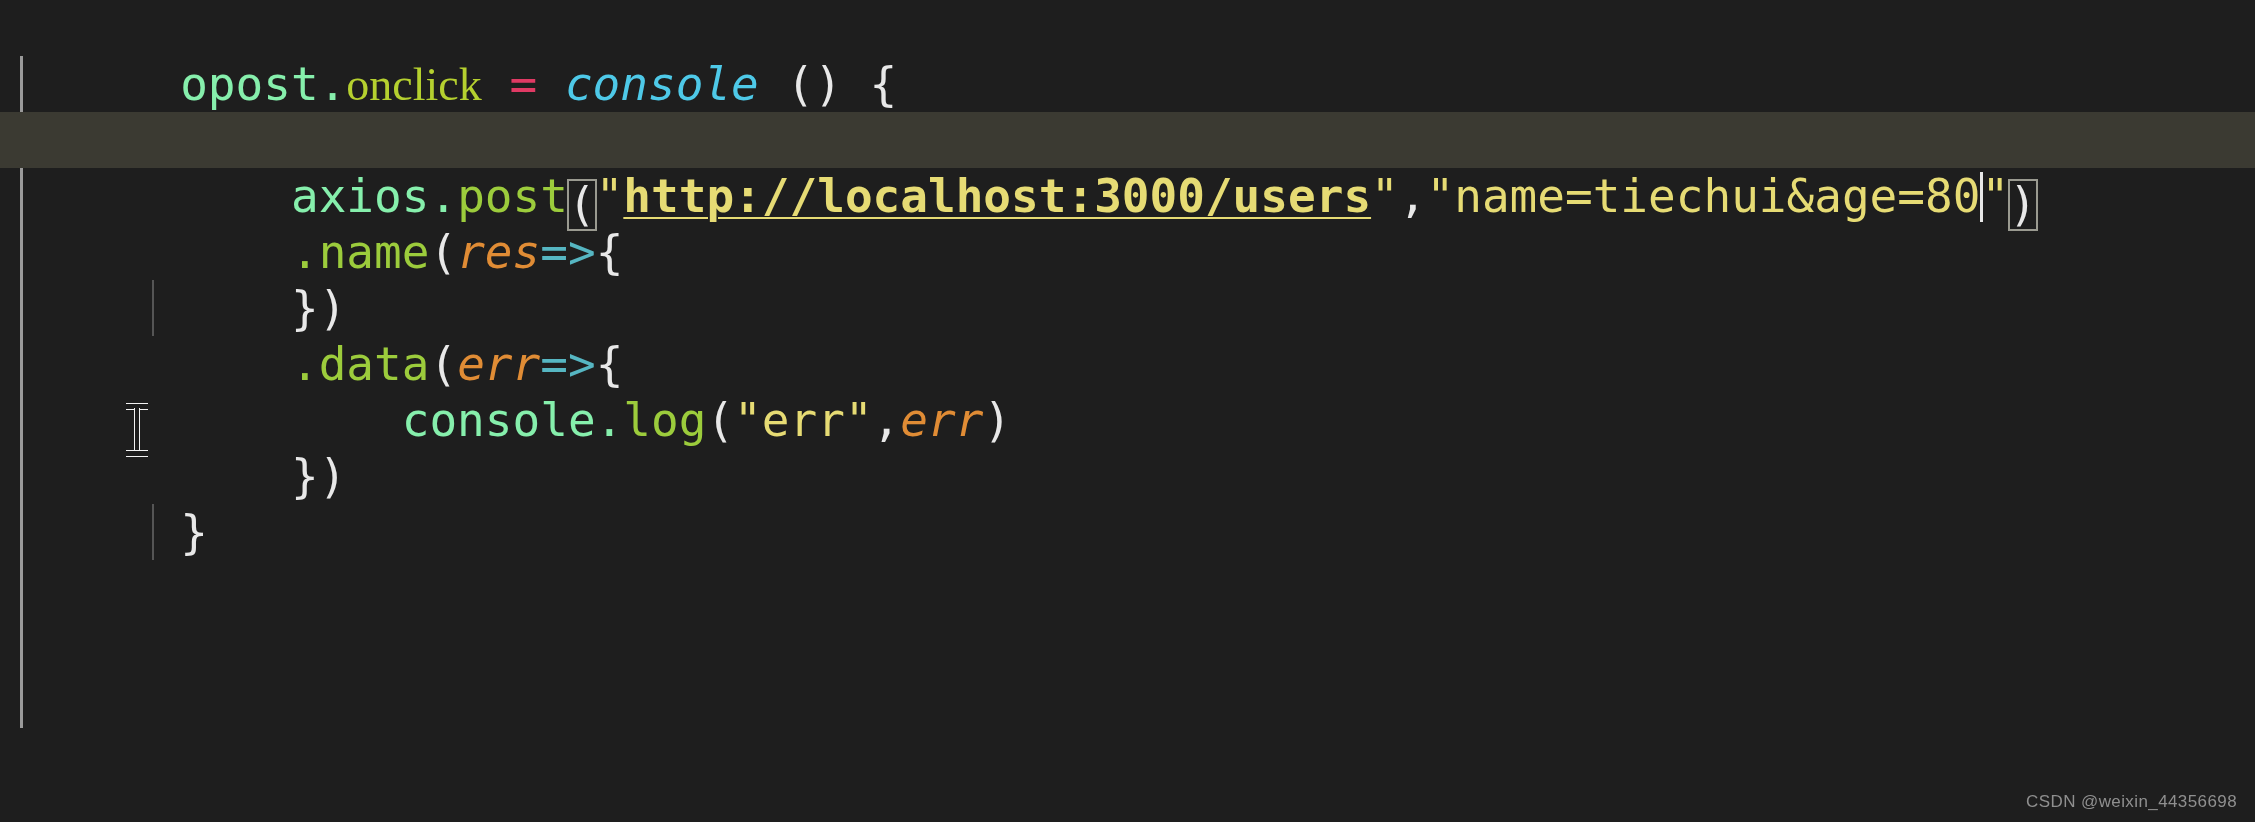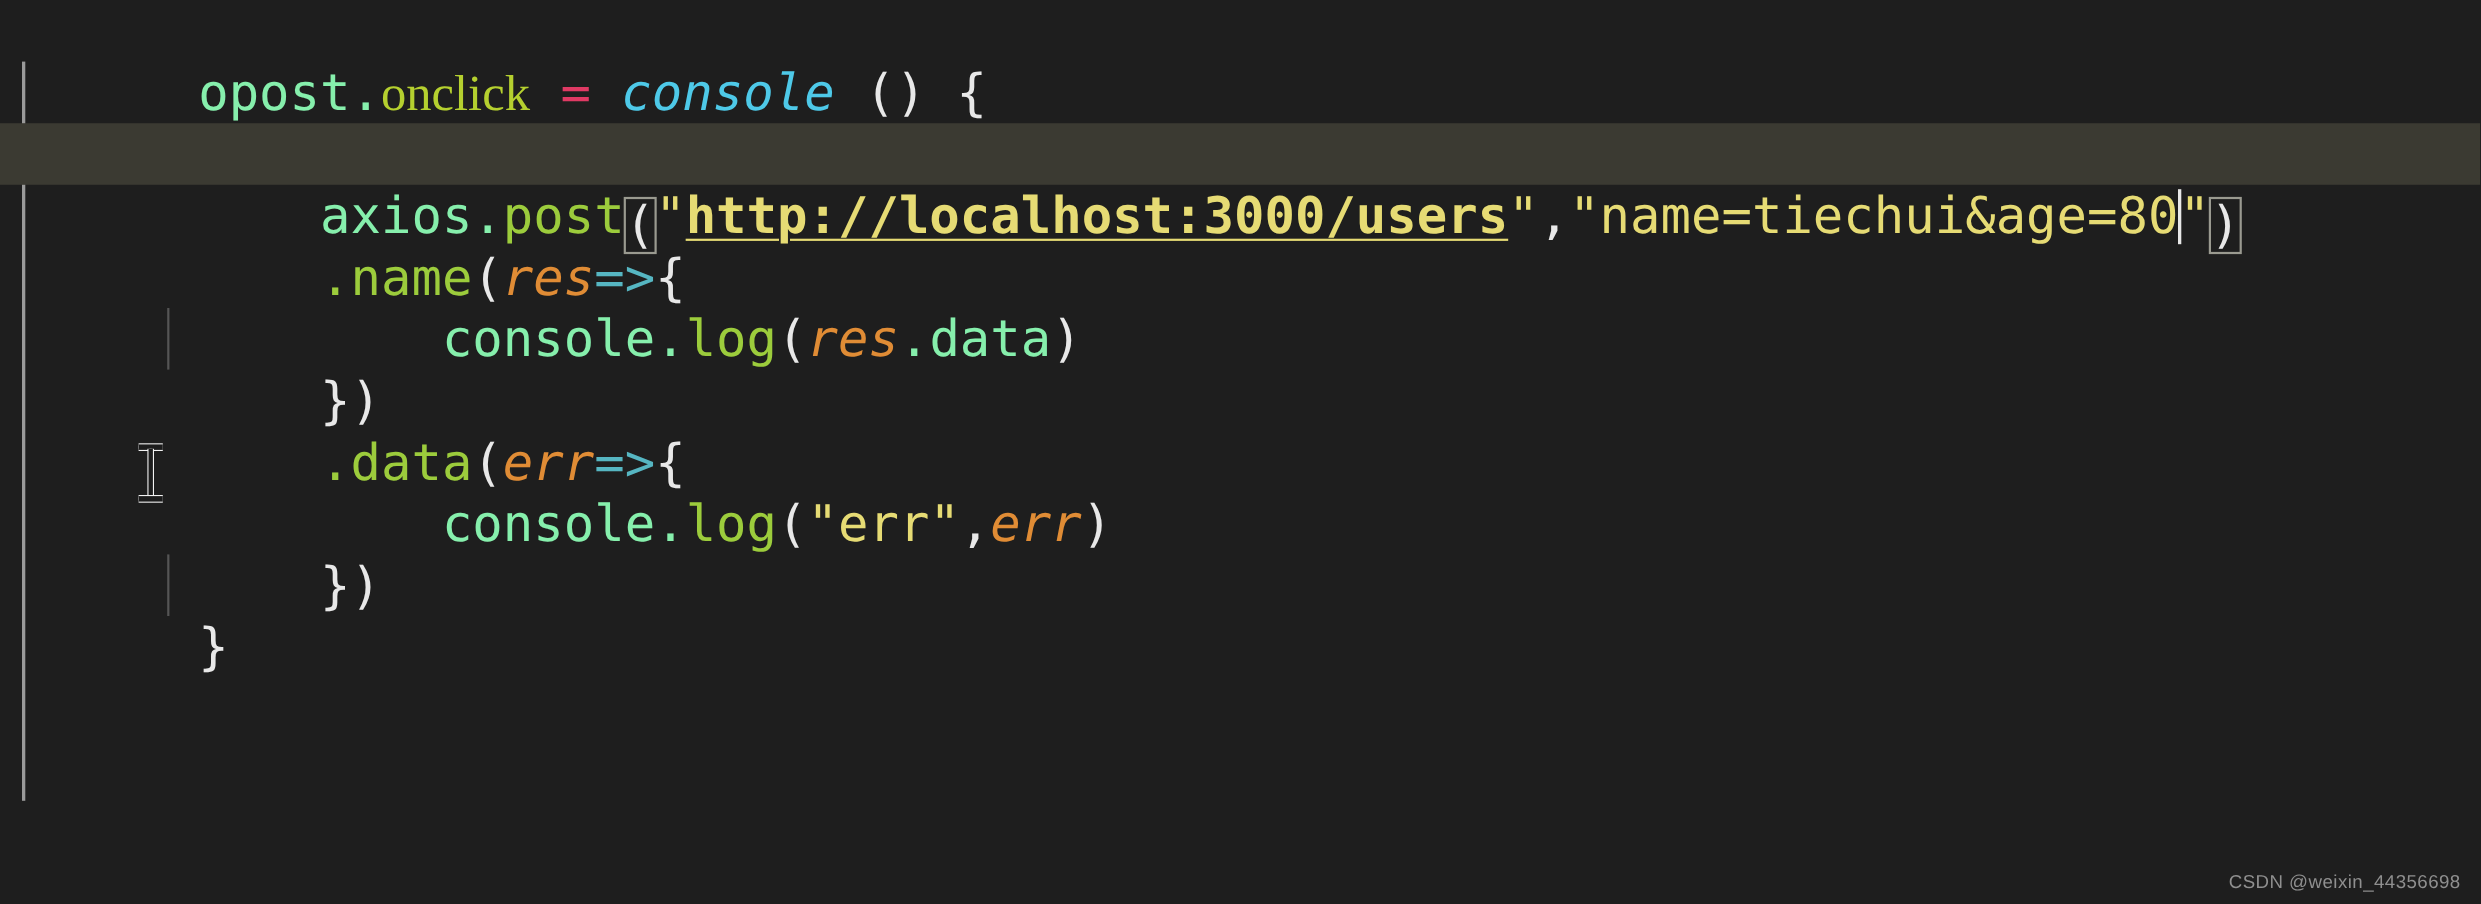--- a/index.html
+++ b/index.html
@@ -186,23 +186,20 @@
     </span></div>
 
     <div class="line current"><span class="line-inner">
       <span>    </span><span class="t-white">axios</span><span class="t-white">.</span><span class="t-func">post</span><span class="bracket-match">(</span><span class="t-string">"</span><span class="t-link">http://localhost:3000/users</span><span class="t-string">"</span><span class="t-punc">,</span><span class="t-string">"</span><span class="t-string">name=tiechui&amp;age=80</span><span class="caret"></span><span class="t-string">"</span><span class="bracket-match">)</span>
     </span></div>
 
     <div class="line"><span class="line-inner">
       <span>    </span><span class="t-func">.</span><span class="t-func">name</span><span class="t-punc">(</span><span class="t-param">res</span><span class="t-arrow">=&gt;</span><span class="t-punc">{</span>
     </span></div>
 
-    <div class="line"><span class="line-inner">
-      <span>        </span><span class="t-white">console</span><span class="t-white">.</span><span class="t-func">log</span><span class="t-punc">(</span><span class="t-param">res</span><span class="t-white">.data</span><span class="t-punc">)</span>
-    </span></div>
 
     <div class="line"><span class="line-inner">
       <span>    </span><span class="t-punc">})</span>
     </span></div>
 
     <div class="line"><span class="line-inner">
       <span>    </span><span class="t-func">.</span><span class="t-func">data</span><span class="t-punc">(</span><span class="t-param">err</span><span class="t-arrow">=&gt;</span><span class="t-punc">{</span>
     </span></div>
 
     <div class="line"><span class="line-inner">

